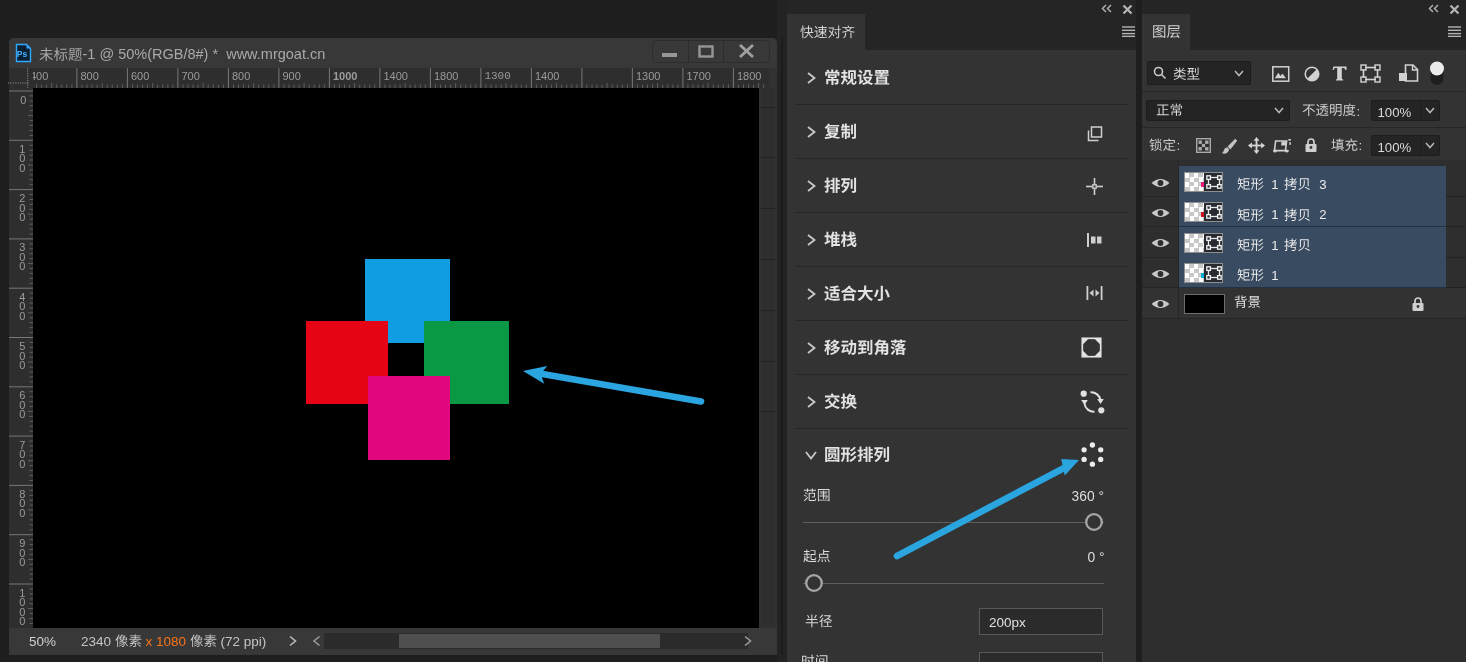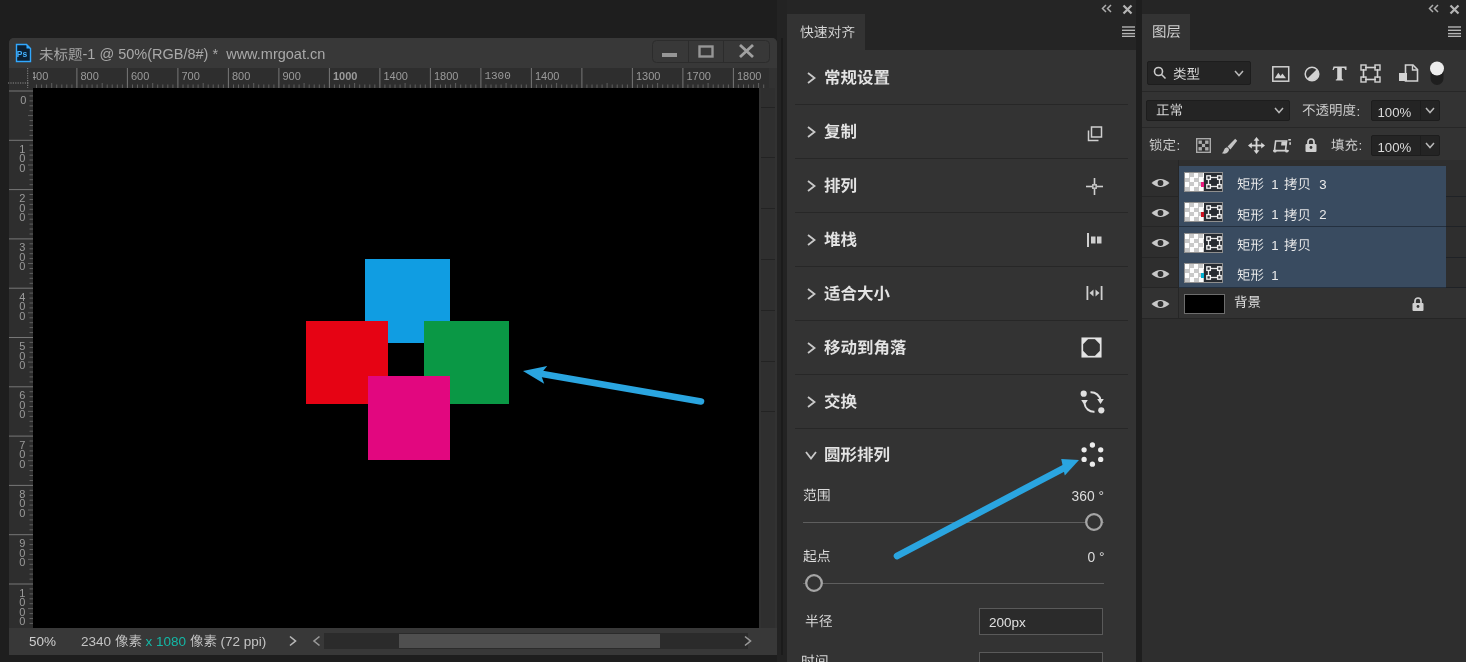--- a/index.html
+++ b/index.html
@@ -354,21 +354,21 @@
     <path d="M186 43.5 L26 15.8" stroke="#2aa5e0" stroke-width="6.6" stroke-linecap="round" fill="none"></path>
     <path d="M8 13 L32.2 8 L25.7 15.9 L29.2 25.7 Z" fill="#2aa5e0"></path>
   </svg>
 <div style="position:absolute;left:9.0px;top:628.0px;width:768.0px;height:27.0px;background:#383838;"></div>
 <span style="position:absolute;left:29.0px;top:634.6px;font-size:13.5px;color:#cfcfcf;font-weight:400;line-height:1;white-space:pre;">50%</span>
 <span style="position:absolute;left:81.0px;top:634.6px;font-size:13.5px;color:#c4c4c4;font-weight:400;line-height:1;white-space:pre;">2340 </span>
 <svg style="position:absolute;left:114.8px;top:634.1px;" width="27.0" height="13.5" viewBox="0 -880 2000 1000" fill="#c4c4c4">
     <use href="#r50cf" x="0"></use>
     <use href="#r7d20" x="1000"></use>
   </svg>
-<span style="position:absolute;left:141.8px;top:634.6px;font-size:13.5px;color:#14b8a6;font-weight:400;line-height:1;white-space:pre;"> x 1080 </span>
+<span style="position:absolute;left:141.8px;top:634.6px;font-size:13.5px;color:#f97316;font-weight:400;line-height:1;white-space:pre;"> x 1080 </span>
 <svg style="position:absolute;left:189.8px;top:634.1px;" width="27.0" height="13.5" viewBox="0 -880 2000 1000" fill="#c4c4c4">
     <use href="#r50cf" x="0"></use>
     <use href="#r7d20" x="1000"></use>
   </svg>
 <span style="position:absolute;left:216.8px;top:634.6px;font-size:13.5px;color:#c4c4c4;font-weight:400;line-height:1;white-space:pre;"> (72 ppi)</span>
 <svg style="position:absolute;left:287.0px;top:635.0px;" width="12" height="12" viewBox="0 0 12 12">
     <path d="M3 1.5 L8.5 6 L3 10.5" stroke="#b9b9b9" stroke-width="1.6" fill="none"></path>
   </svg>
 <svg style="position:absolute;left:311.0px;top:635.0px;" width="12" height="12" viewBox="0 0 12 12">
     <path d="M8.5 1.5 L3 6 L8.5 10.5" stroke="#9a9a9a" stroke-width="1.6" fill="none"></path>

